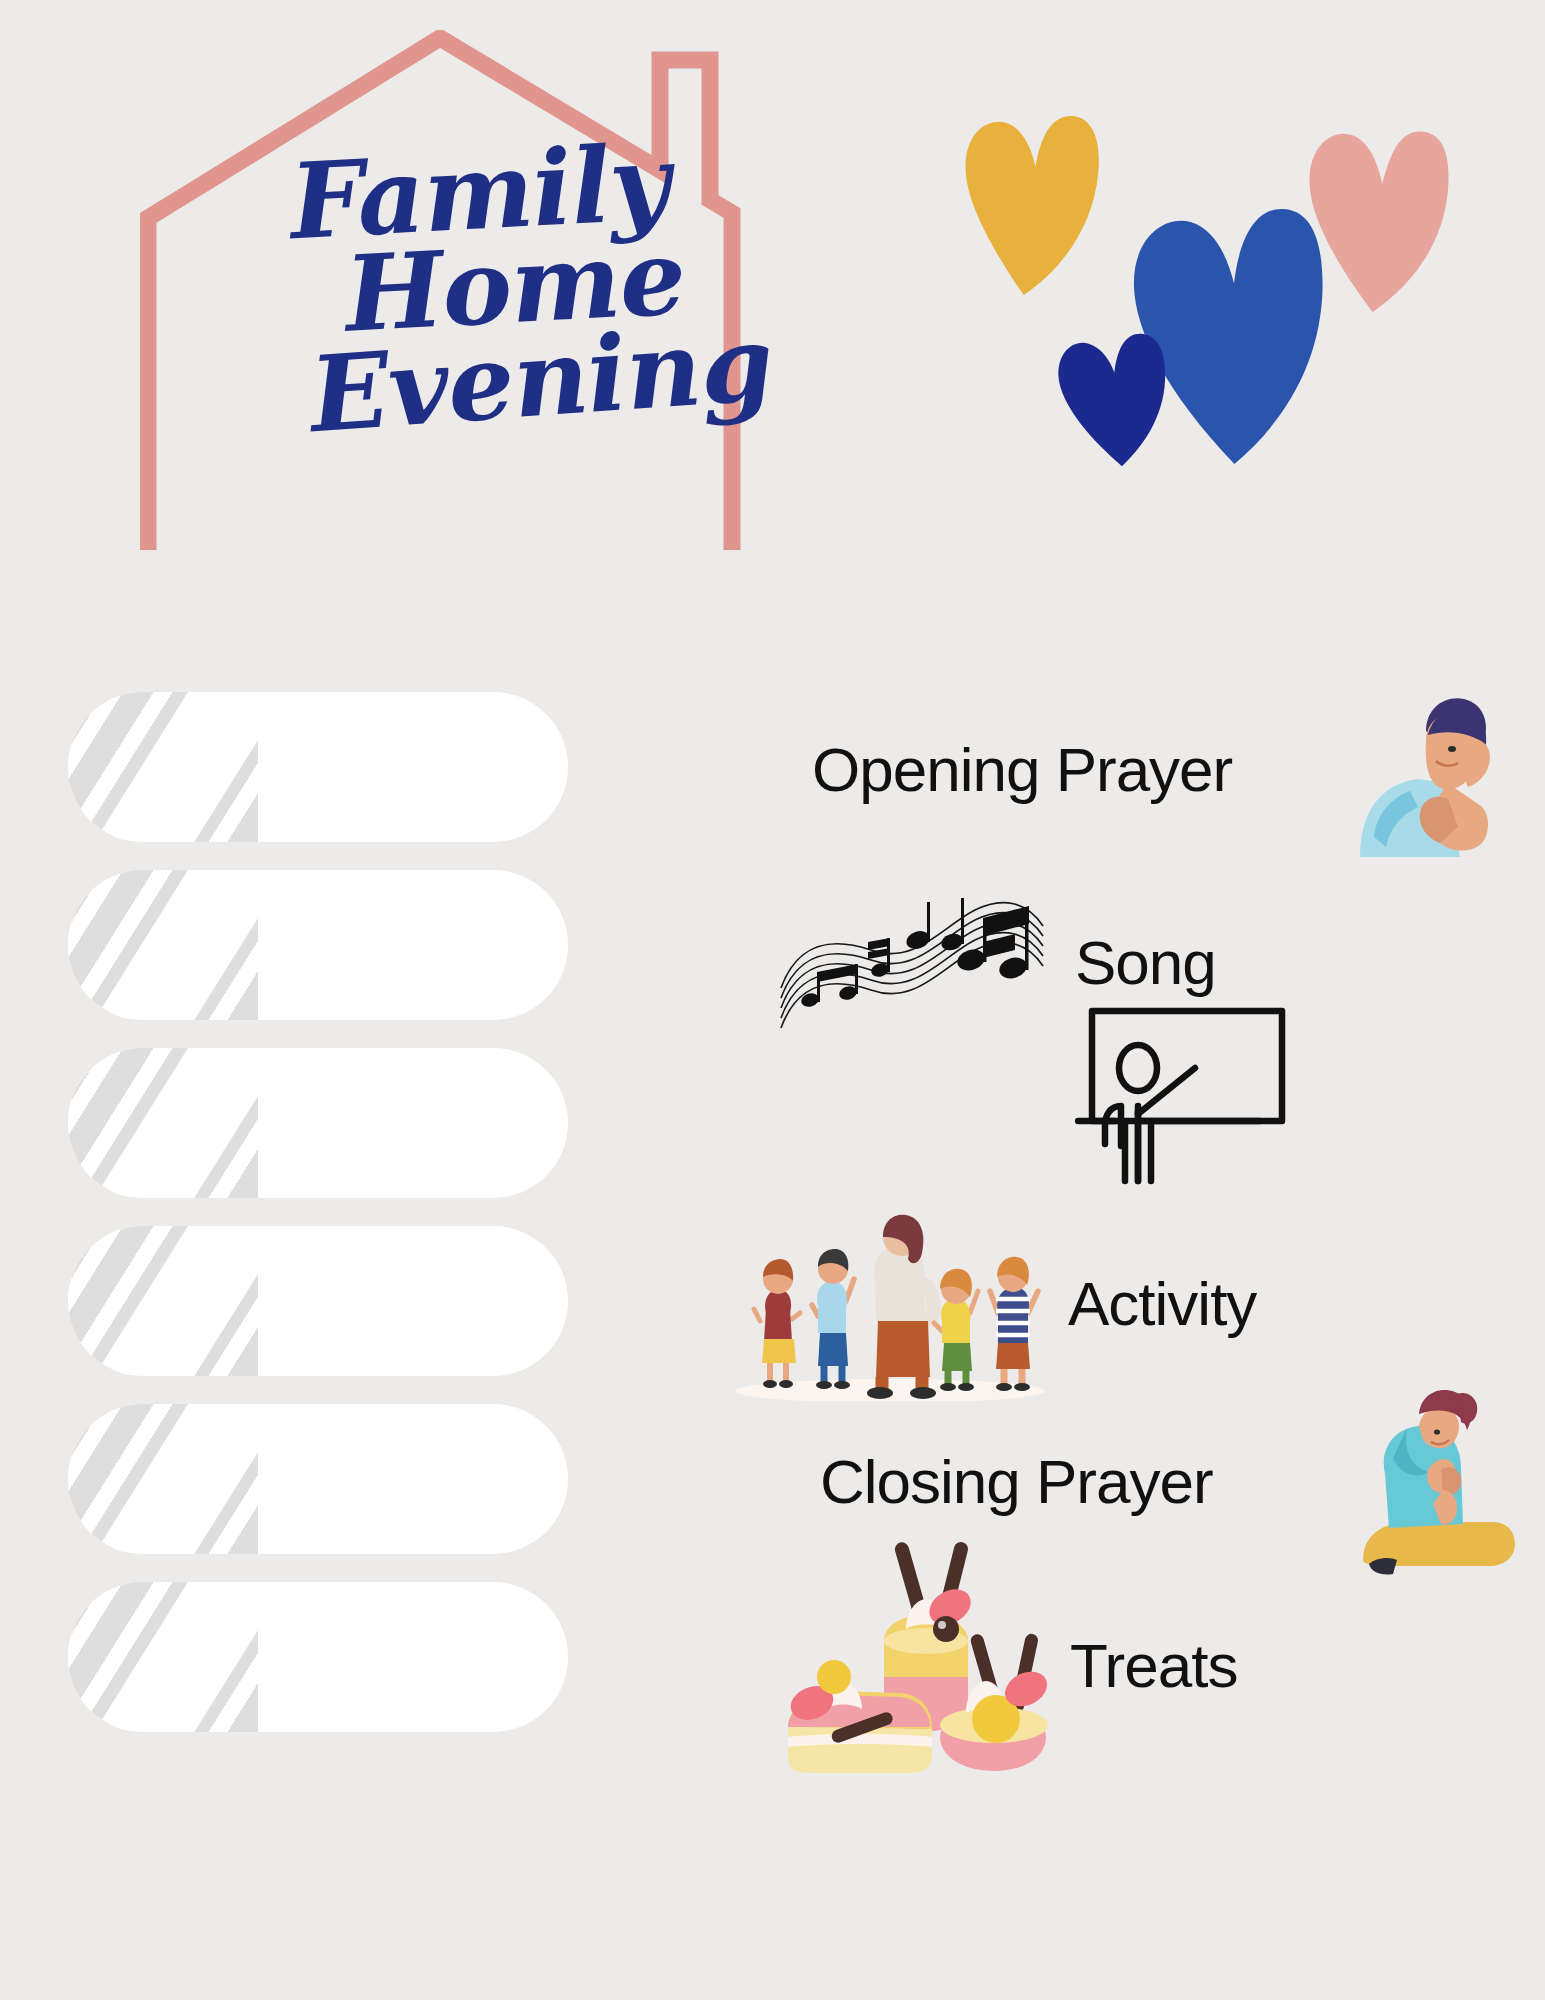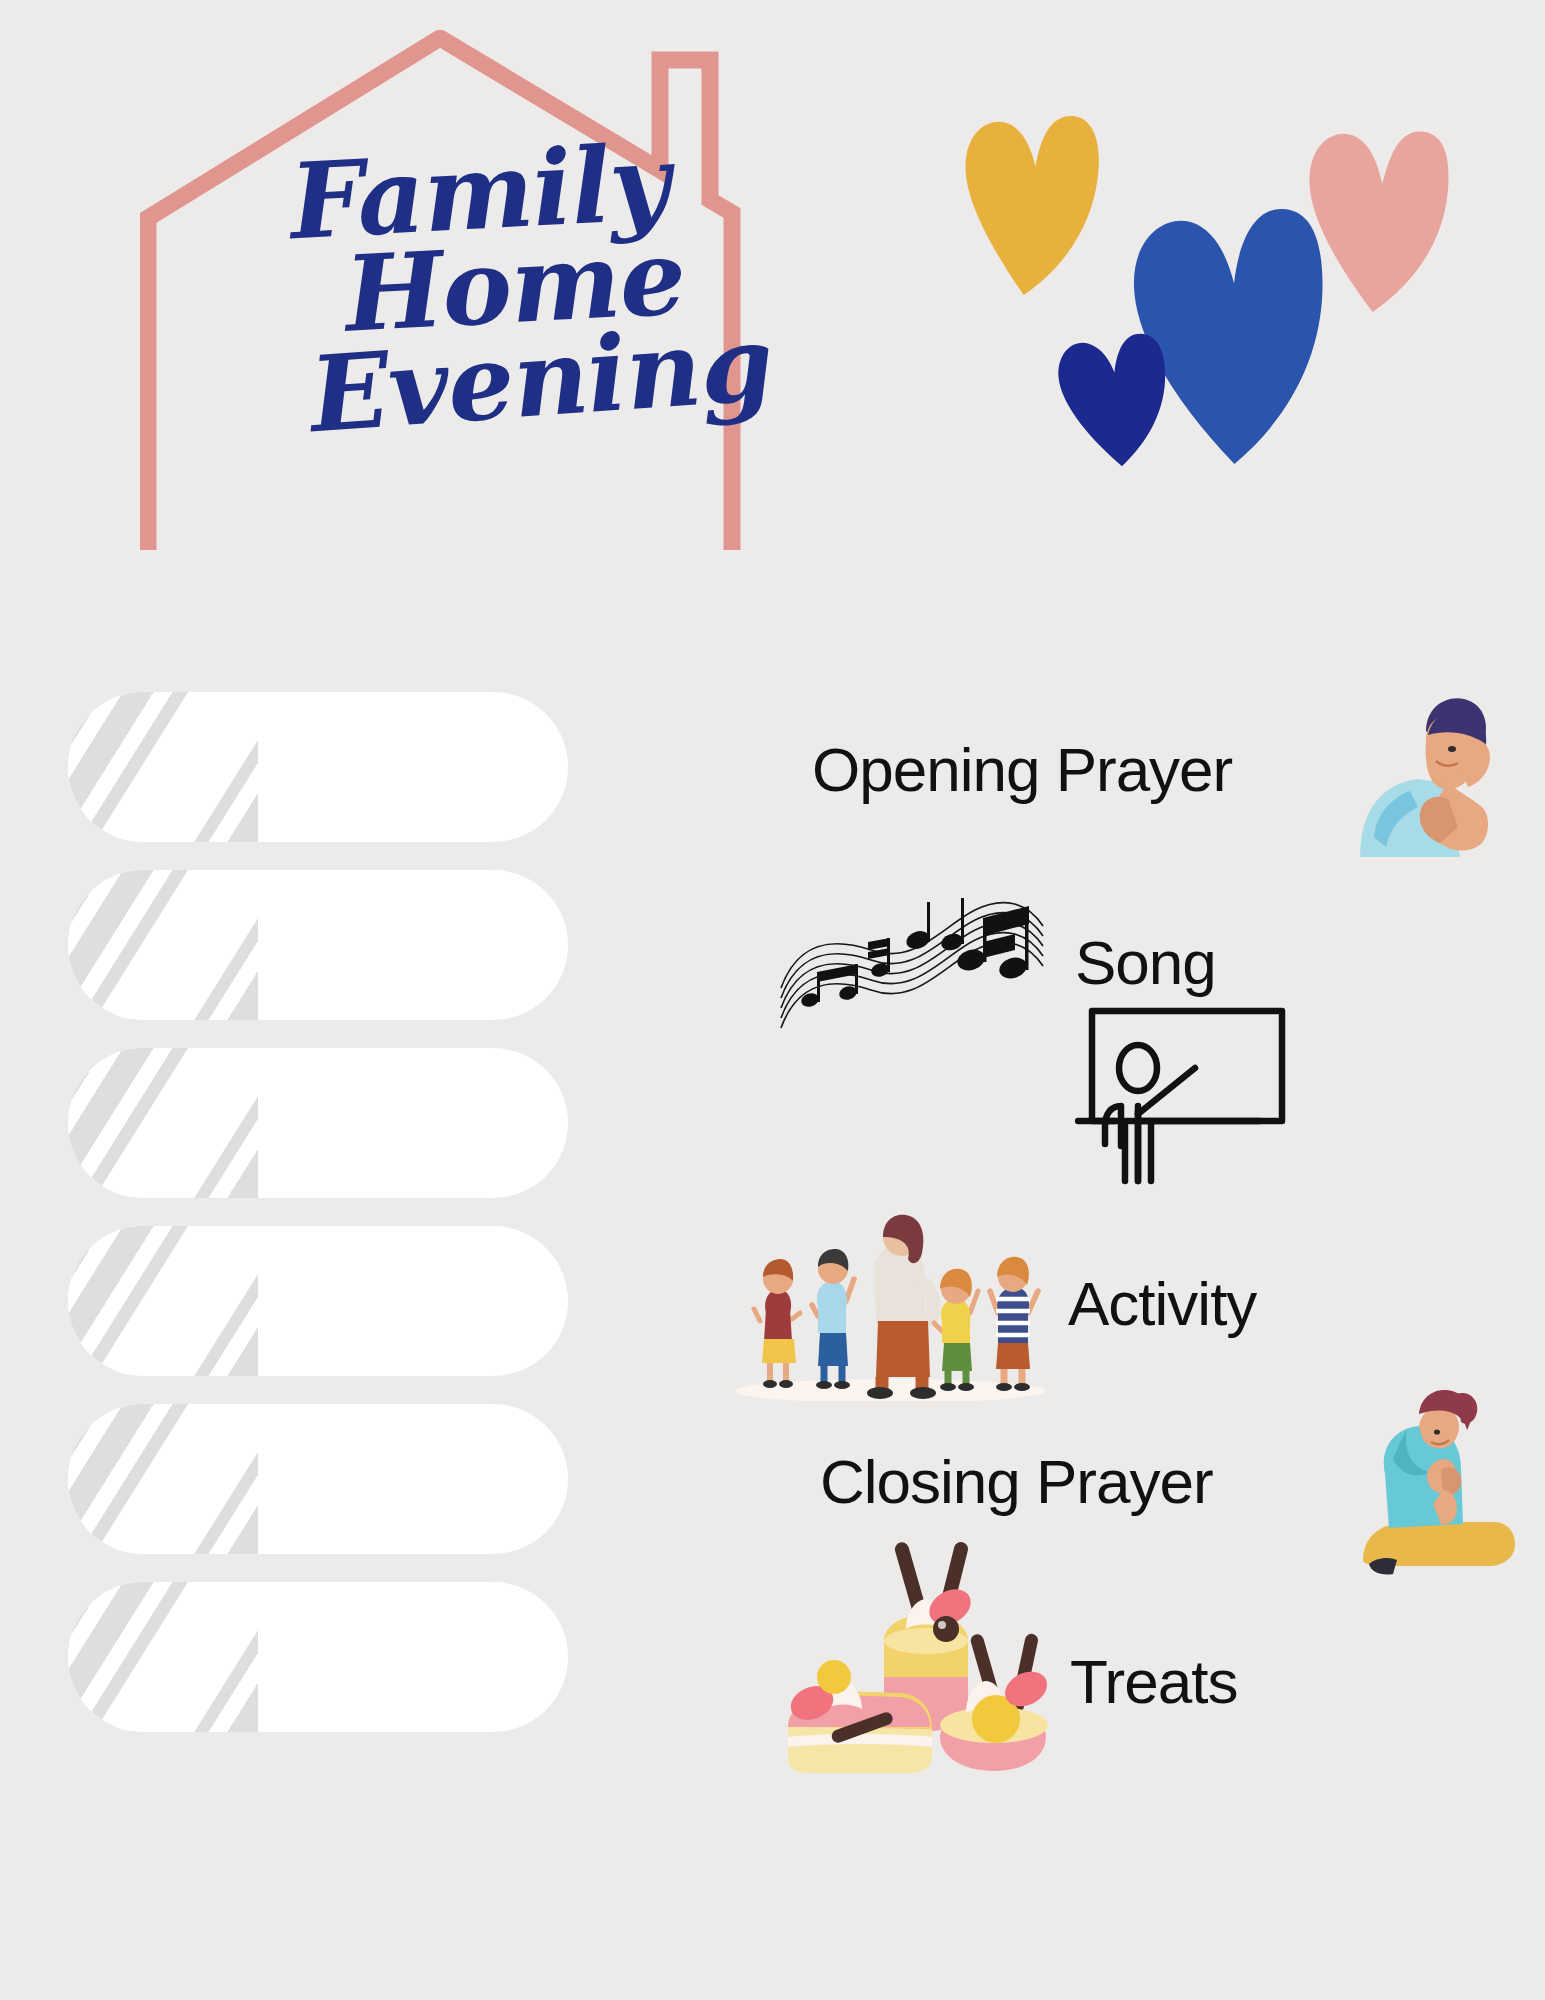--- a/index.html
+++ b/index.html
@@ -122,21 +122,21 @@
   #row-2 { top: 1048px; }
   #row-3 { top: 1226px; }
   #row-4 { top: 1404px; text-decoration: underline; }
   #row-5 { top: 1582px; }
 
   #label-0 { left: 812px; top: 42px; }
   #label-1 { left: 1075px; top: 42px; margin-top: 15px; }
   #label-2 { left: 812px; top: 42px; }
   #label-3 { left: 1068px; top: 42px; }
   #label-4 { left: 820px; top: 42px; }
-  #label-5 { left: 1070px; top: 48px; margin-top: 16px; }
+  #label-5 { left: 1070px; top: 48px; }
 
   #icon-0 { left: 1340px; top: -5px; width: 160px; height: 175px; }
   #icon-1 { left: 775px;  top: 10px; width: 275px; height: 155px; }
   #icon-2 { left: 1075px; top: -52px; width: 215px; height: 195px; }
   #icon-3 { left: 730px;  top: -25px; width: 320px; height: 200px; }
   #icon-4 { left: 1345px; top: -40px; width: 180px; height: 230px; }
   #icon-5 { left: 780px;  top: -45px; width: 270px; height: 255px; }
 
 </style>
 </head>

